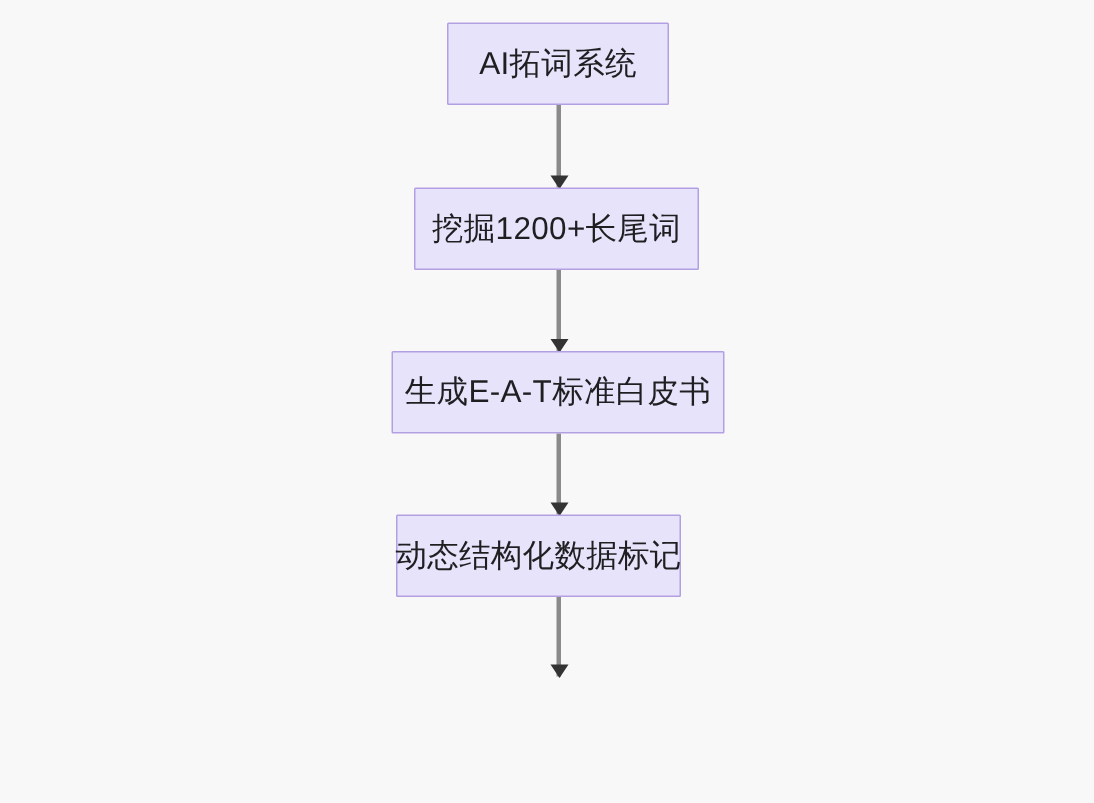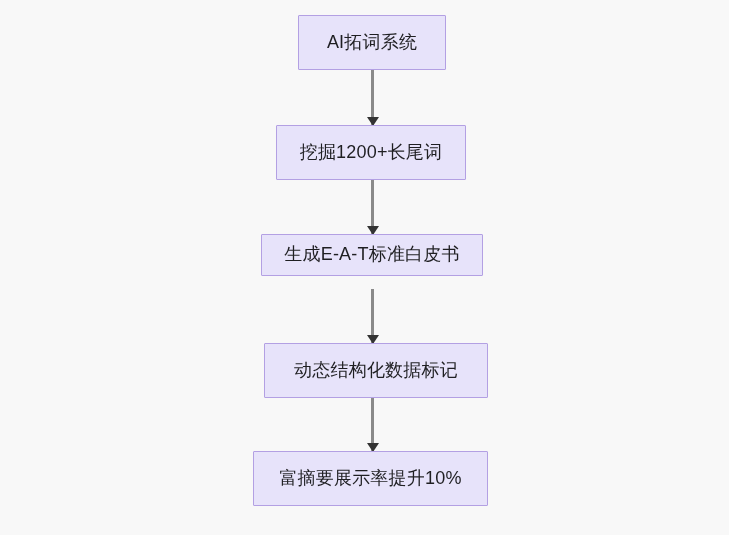--- a/index.html
+++ b/index.html
@@ -24,21 +24,21 @@
     box-sizing: border-box;
     background: #e7e3fa;
     border: 1.6px solid #b3a0e3;
     border-radius: 1px;
     display: flex;
     align-items: center;
     justify-content: center;
     z-index: 2;
   }
   .node-label {
-    font-size: 18px;
+    font-size: 21px;
     line-height: 1.2;
     color: #1f1f22;
     white-space: nowrap;
     letter-spacing: 0.2px;
   }
   .edge {
     position: absolute;
     z-index: 1;
   }
   .edge-line {
@@ -79,23 +79,20 @@
     <div class="edge-line" style="height: 54px; background: rgb(138, 138, 138);"></div>
     <div class="edge-head" style="top: 46px; border-top-color: rgb(51, 51, 51);"></div>
   </div>
 
   <div class="node" id="node-0" style="left: 298px; top: 15px; width: 148px; height: 55px; background: rgb(231, 227, 250); border-color: rgb(179, 160, 227);">
     <span class="node-label" style="color: rgb(31, 31, 34);">AI拓词系统</span>
   </div>
   <div class="node" id="node-1" style="left: 276px; top: 125px; width: 190px; height: 55px; background: rgb(231, 227, 250); border-color: rgb(179, 160, 227); text-align: center;">
     <span class="node-label" style="color: rgb(31, 31, 34);">挖掘1200+长尾词</span>
   </div>
-  <div class="node" id="node-2" style="left: 261px; top: 234px; width: 222px; height: 42px; background: rgb(231, 227, 250); border-color: rgb(179, 160, 227);">
+  <div class="node" id="node-2" style="left: 261px; top: 234px; width: 222px; height: 55px; background: rgb(231, 227, 250); border-color: rgb(179, 160, 227);">
     <span class="node-label" style="color: rgb(31, 31, 34);">生成E-A-T标准白皮书</span>
   </div>
-  <div class="node" id="node-3" style="left: 264px; top: 343px; width: 224px; height: 55px; background: rgb(231, 227, 250); border-color: rgb(179, 160, 227);">
+  <div class="node" id="node-3" style="left: 264px; top: 343px; width: 190px; height: 55px; background: rgb(231, 227, 250); border-color: rgb(179, 160, 227);">
     <span class="node-label" style="color: rgb(31, 31, 34);">动态结构化数据标记</span>
-  </div>
-  <div class="node" id="node-4" style="left: 253px; top: 451px; width: 235px; height: 55px; background: rgb(231, 227, 250); border-color: rgb(179, 160, 227);">
-    <span class="node-label" style="color: rgb(31, 31, 34);">富摘要展示率提升10%</span>
   </div>
 
 </div>
 
 </body></html>

